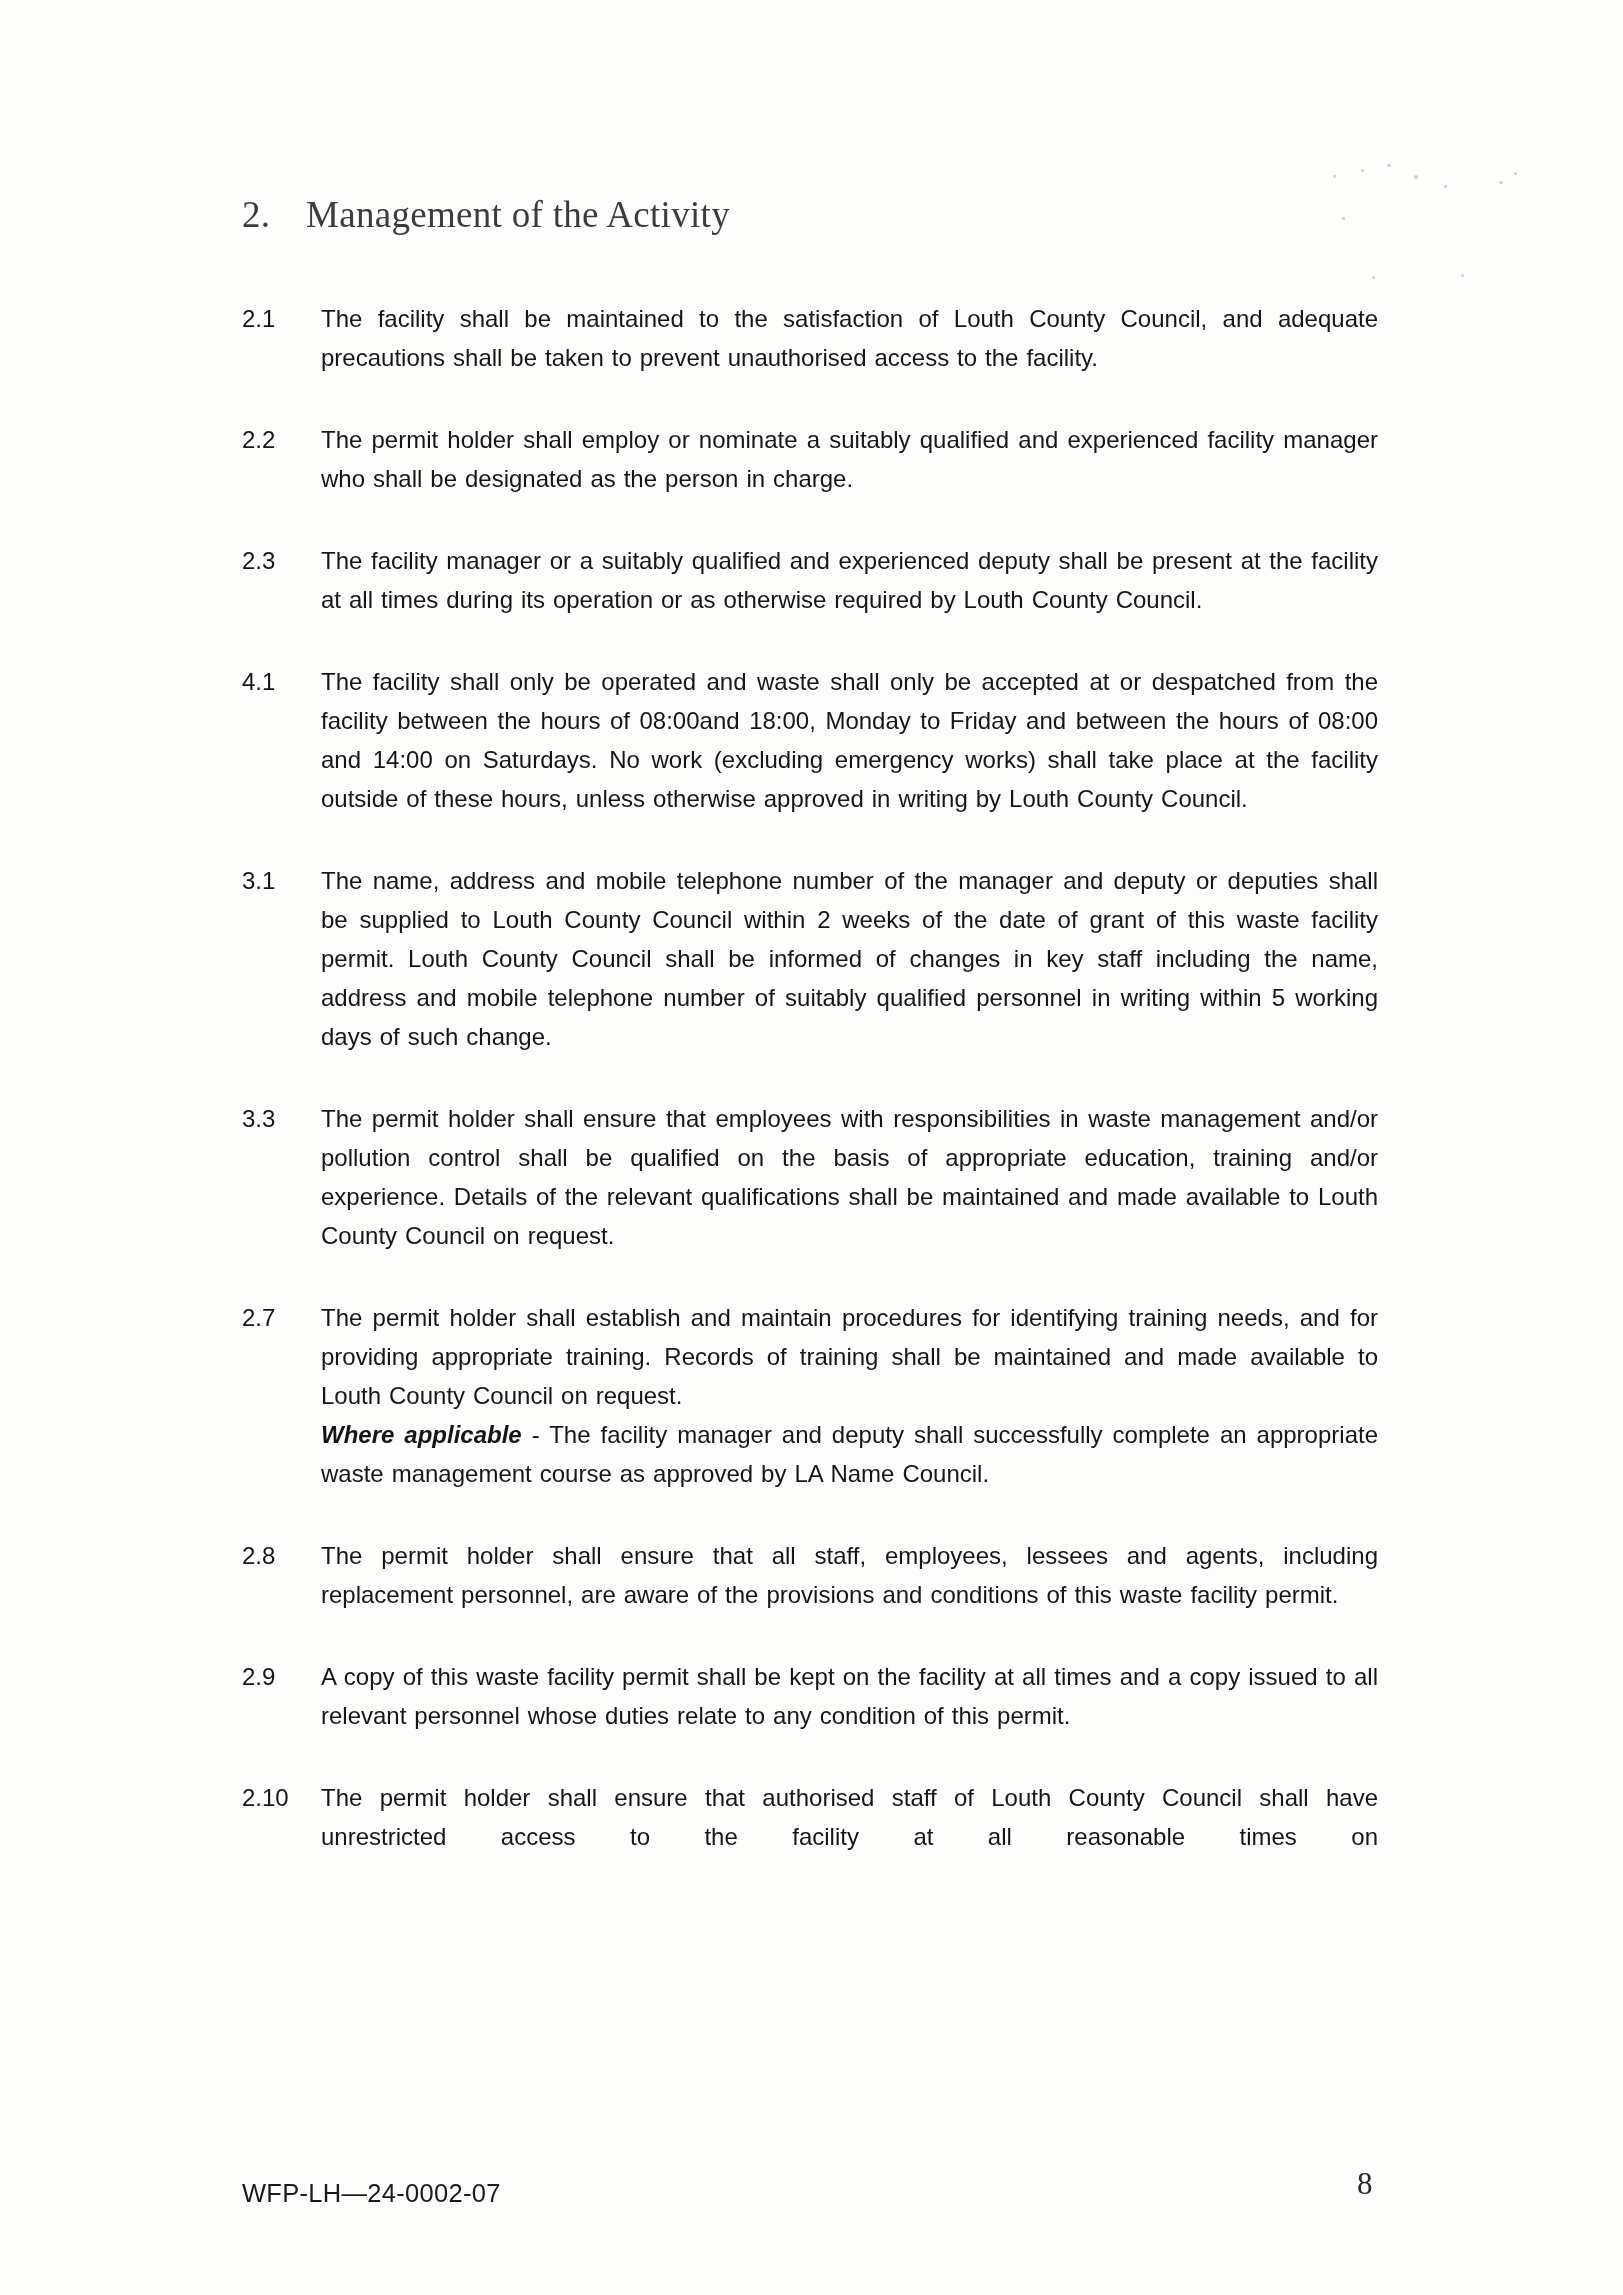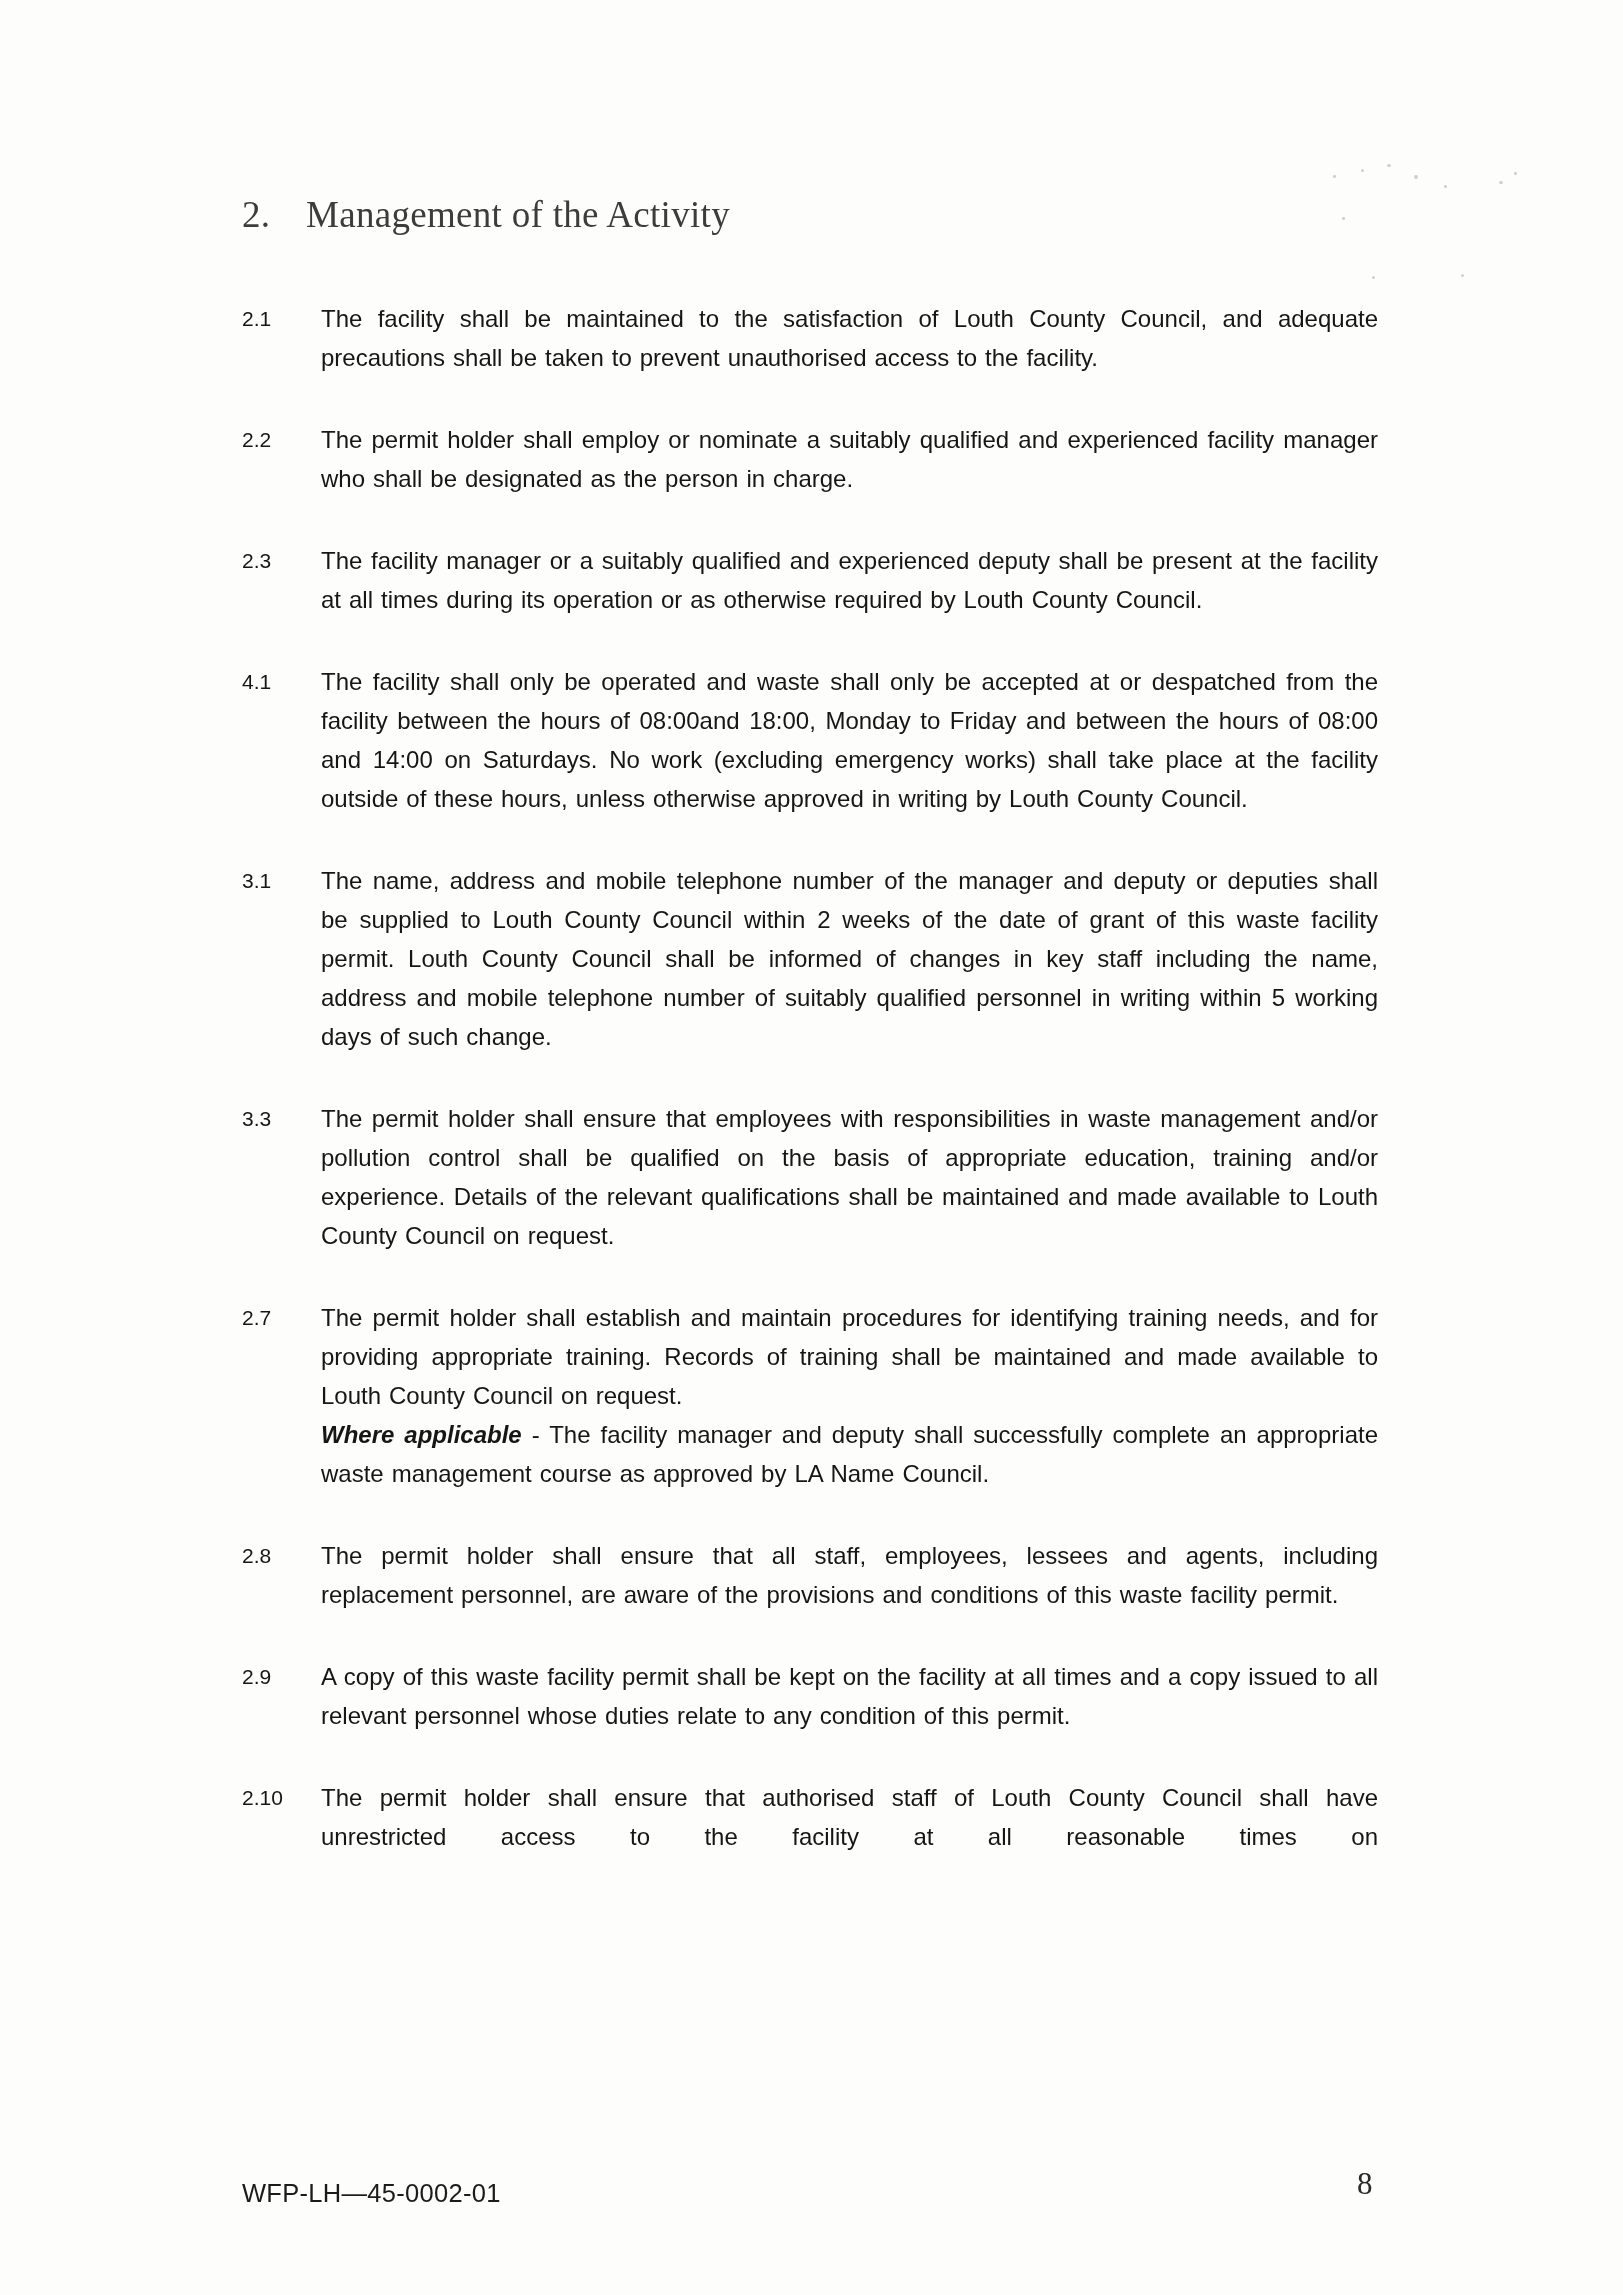--- a/index.html
+++ b/index.html
@@ -39,21 +39,21 @@
     flex: 0 0 64px;
   }
   
   .condition {
     display: flex;
     margin: 0 0 43px 0;
   }
   .condition:last-child { margin-bottom: 8px; }
   .c-num {
     flex: 0 0 79px;
-    font-size: 21px;
+    font-size: 24px;
     line-height: 39px;
   }
   .c-text {
     flex: 1 1 auto;
     font-size: 24px;
     line-height: 39px;
     text-align: justify;
     word-spacing: 1.3px;
   }
   .c-text.justify-last {
@@ -158,17 +158,17 @@
     <div class="c-text"><span class="normal">A copy of this waste facility permit shall be kept on the facility at all times and a copy issued to all relevant personnel whose duties relate to any condition of this permit.</span></div>
   </div>
 
   <div class="condition">
     <span class="c-num">2.10</span>
     <div class="c-text justify-last"><span class="normal">The permit holder shall ensure that authorised staff of Louth County Council shall have unrestricted access to the facility at all reasonable times on</span></div>
   </div>
 </main>
   </div>
 
-  <div class="footer-ref">WFP-LH—45-0002-01</div>
+  <div class="footer-ref">WFP-LH—24-0002-07</div>
   <div class="footer-page">8</div>
 
 </div>
 
 
 </body></html>

